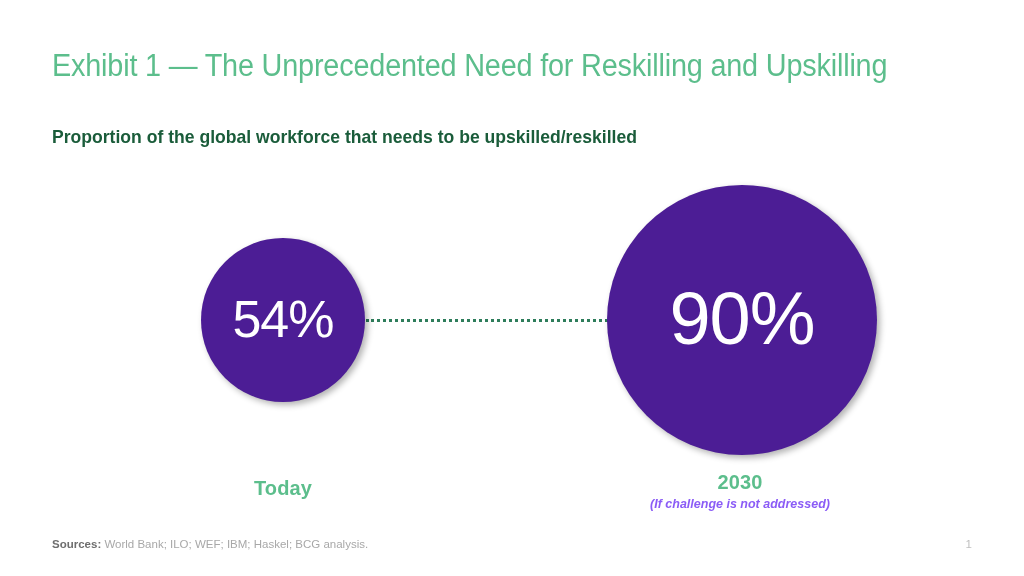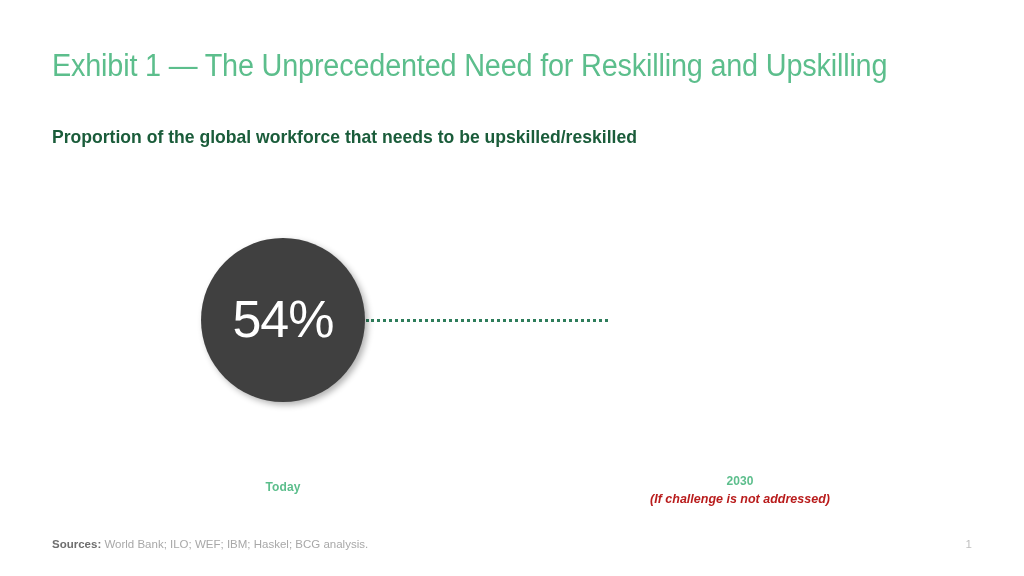--- a/index.html
+++ b/index.html
@@ -51,21 +51,21 @@
     position: absolute;
     left: 0;
     top: 0;
     width: 1024px;
     height: 576px;
   }
 
   .bubble {
     position: absolute;
     border-radius: 50%;
-    background: #404040;
+    background: #4c1d95;
     box-shadow: 3px 3px 6px rgba(0, 0, 0, 0.30);
     display: flex;
     align-items: center;
     justify-content: center;
   }
   .bubble-value {
     color: #ffffff;
     font-weight: 300;
     line-height: 1;
     letter-spacing: -1px;
@@ -104,32 +104,32 @@
     border-top: 3px dotted #2E7D5B;
   }
 
   
   .cat-label {
     position: absolute;
     text-align: center;
     white-space: nowrap;
   }
   .cat-label .cat-name {
-    font-size: 12px;
+    font-size: 20px;
     font-weight: 700;
     color: #5CBE8C;
     letter-spacing: 0.1px;
   }
   .cat-label .cat-note {
     display: block;
     margin-top: 3px;
     font-size: 12.5px;
     font-style: italic;
     font-weight: 600;
-    color: #b91c1c;
+    color: #8b5cf6;
   }
   #label-today {
     left: 183px;
     top: 477px;
     width: 200px;
   }
   #label-2030 {
     left: 640px;
     top: 471px;
     width: 200px;
@@ -166,20 +166,23 @@
   <div id="subtitle">Proportion of the global workforce that needs to be upskilled/reskilled</div>
 
   <div id="chart">
 
     <div id="connector"></div>
 
     <div class="bubble" id="bubble-today">
       <span class="bubble-value">54%</span>
     </div>
 
+    <div class="bubble" id="bubble-2030">
+      <span class="bubble-value">90%</span>
+    </div>
 
     <div class="cat-label" id="label-today">
       <span class="cat-name">Today</span>
     </div>
 
     <div class="cat-label" id="label-2030">
       <span class="cat-name">2030</span>
       <span class="cat-note">(If challenge is not addressed)</span>
     </div>
 

